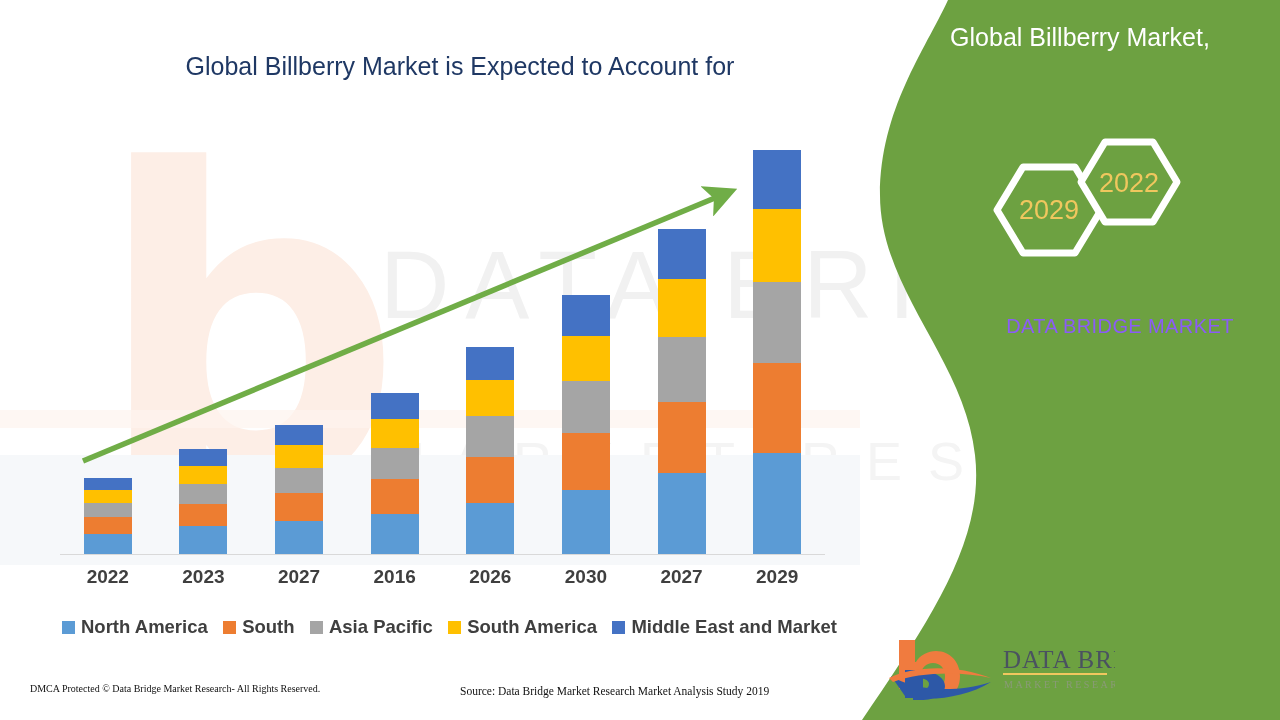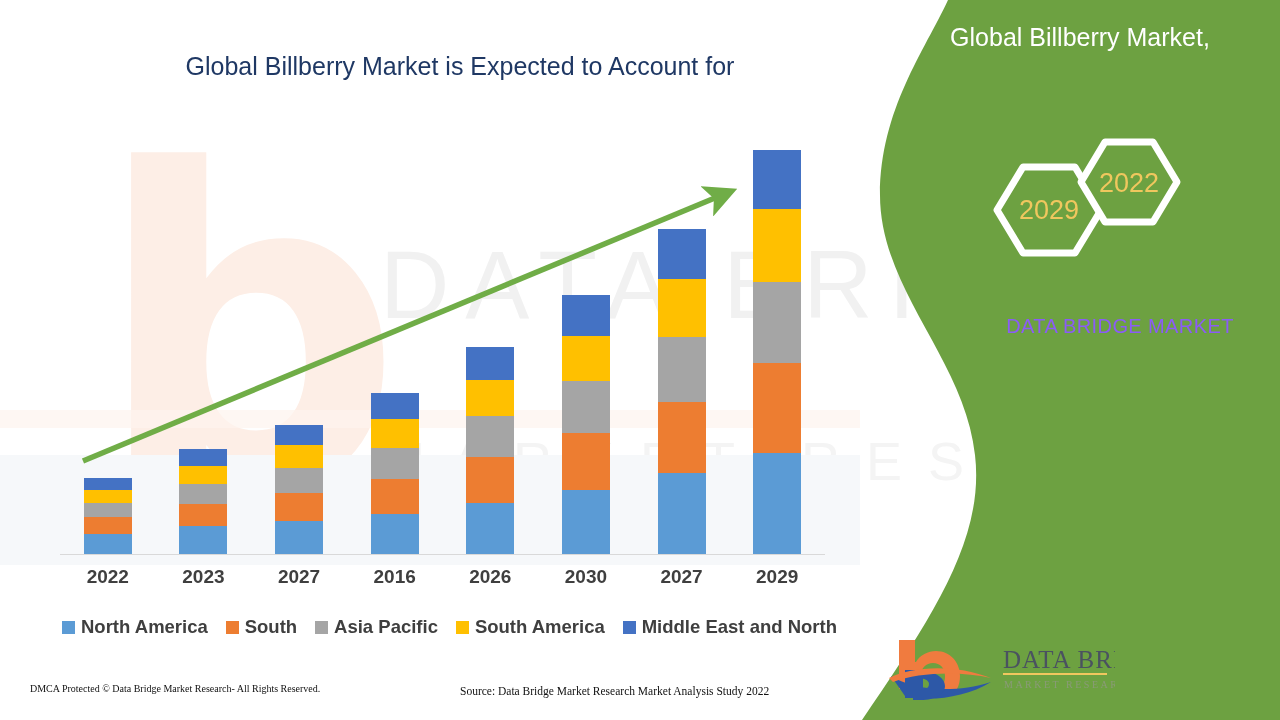--- a/index.html
+++ b/index.html
@@ -345,26 +345,26 @@
       <div class="legend-item">
         <span class="legend-swatch" style="background: rgb(165, 165, 165);"></span>
         <span class="legend-label">Asia Pacific</span>
       </div>
       <div class="legend-item">
         <span class="legend-swatch" style="background: rgb(255, 192, 0);"></span>
         <span class="legend-label">South America</span>
       </div>
       <div class="legend-item">
         <span class="legend-swatch" style="background: rgb(68, 114, 196);"></span>
-        <span class="legend-label">Middle East and North</span>
+        <span class="legend-label">Middle East and Market</span>
       </div>
     </div>
 
   <div class="footer-dmca">DMCA Protected © Data Bridge Market Research- All Rights Reserved.</div>
-  <div class="footer-source">Source: Data Bridge Market Research Market Analysis Study 2022</div>
+  <div class="footer-source">Source: Data Bridge Market Research Market Analysis Study 2019</div>
 
   <svg class="green-panel" viewBox="0 0 1280 720" preserveAspectRatio="none">
     <path d="M 1280,0 L 1280,720 L 862,720
              C 930,620 985,540 975,455
              C 965,360 880,290 880,195
              C 880,110 925,50 948,0 Z" fill="#6DA141"></path>
   </svg>
 
   <div class="panel-title">
     <div>Global Billberry Market,</div>

